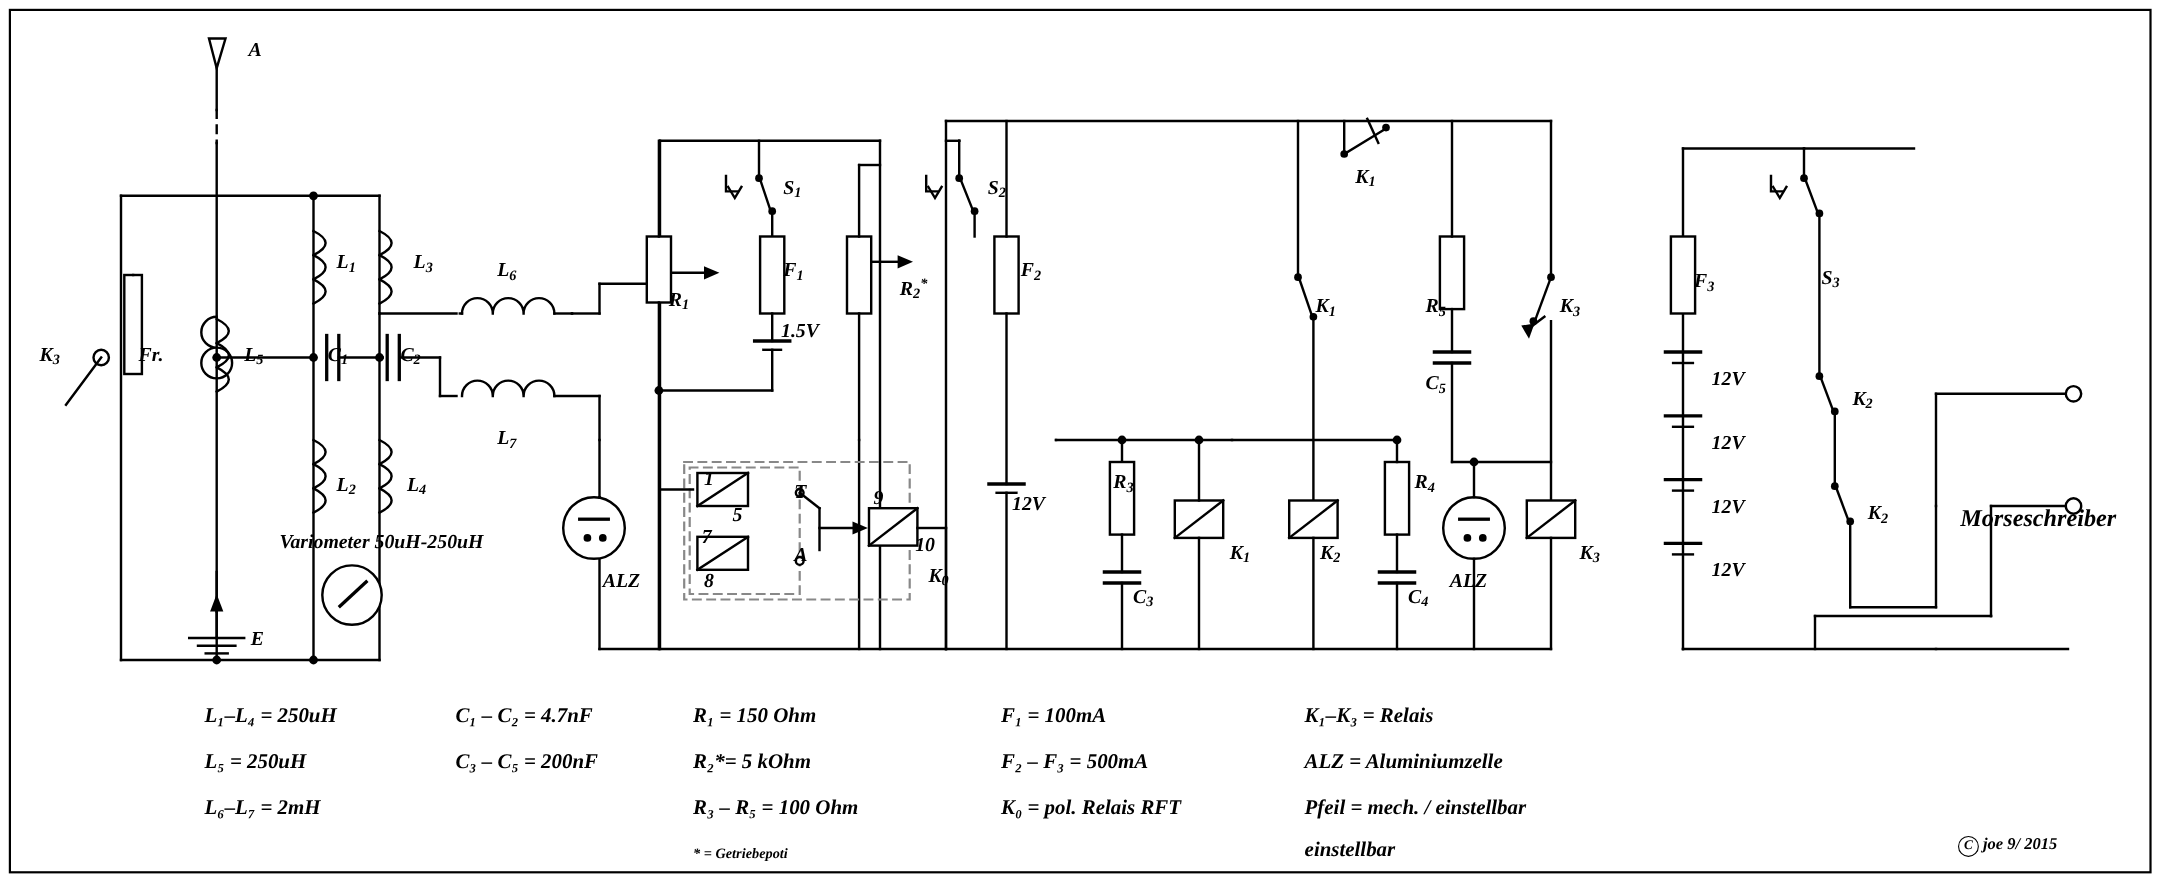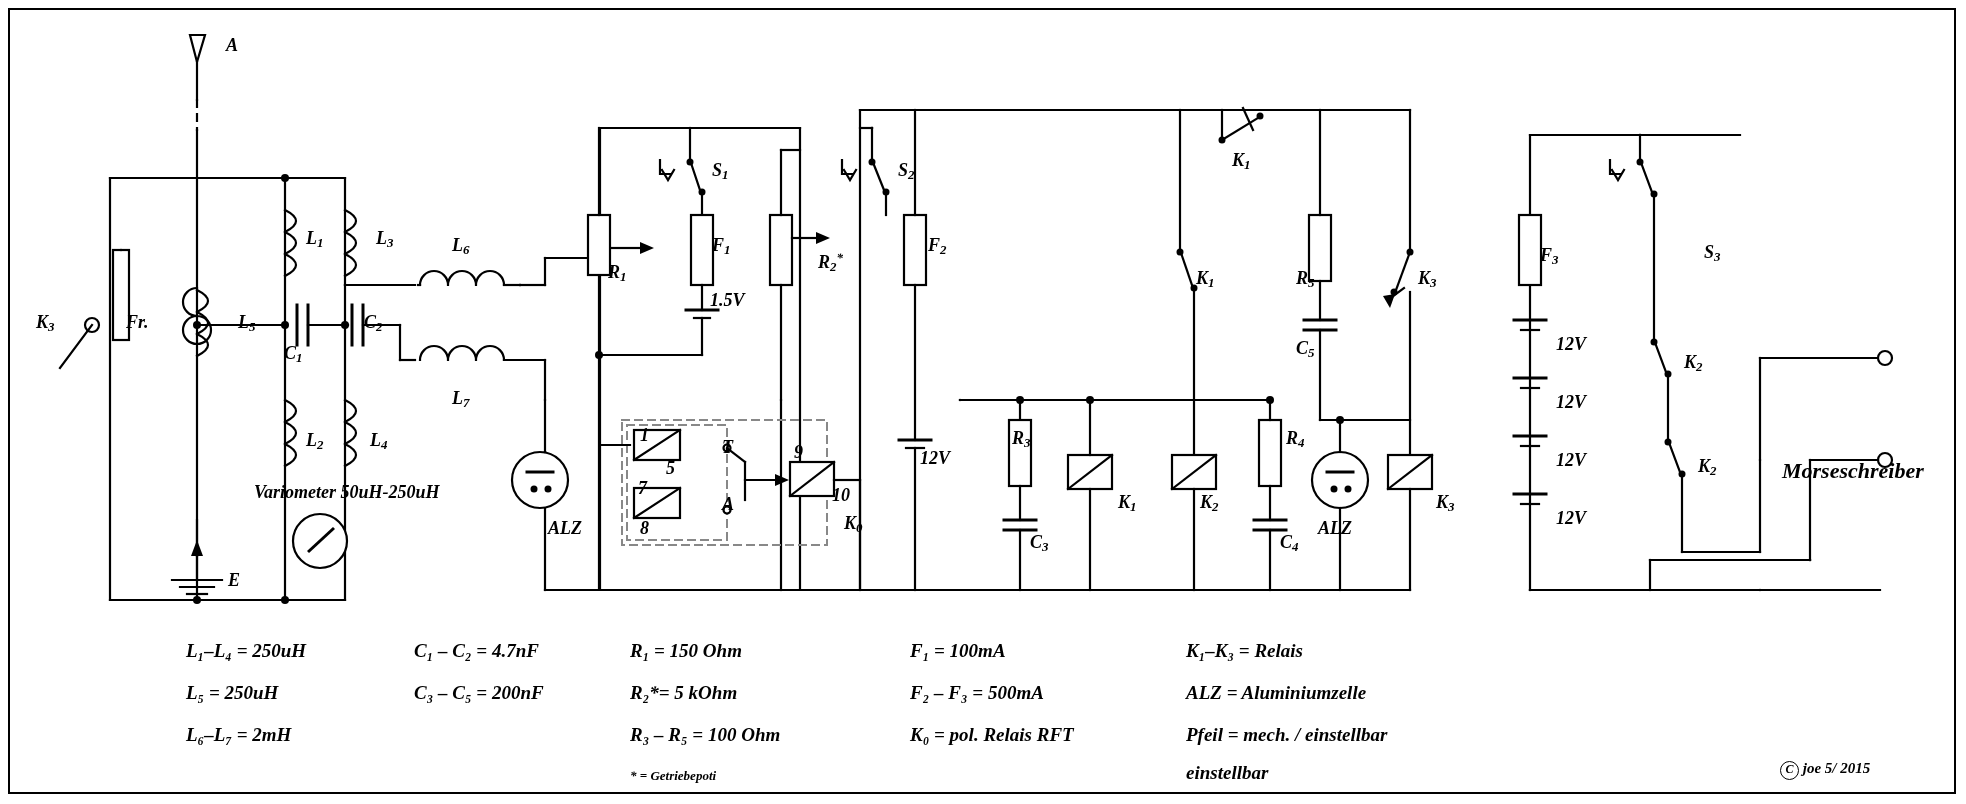--- a/index.html
+++ b/index.html
@@ -322,25 +322,25 @@
   <div class="lbl comp" style="left:226px;top:35px;">A</div>
   <div class="lbl comp" style="left:228px;top:570px;">E</div>
 
   <div class="lbl comp" style="left:36px;top:312px;">K<span class="sub">3</span></div>
   <div class="lbl comp" style="left:126px;top:312px;">Fr.</div>
 
   <div class="lbl comp" style="left:306px;top:228px;">L<span class="sub">1</span></div>
   <div class="lbl comp" style="left:306px;top:430px;">L<span class="sub">2</span></div>
   <div class="lbl comp" style="left:376px;top:228px;">L<span class="sub">3</span></div>
   <div class="lbl comp" style="left:370px;top:430px;">L<span class="sub">4</span></div>
-  <div class="lbl comp" style="left:238px;top:312px;font-family:Liberation Serif, serif;">L<span class="sub">5</span></div>
+  <div class="lbl comp" style="left:222px;top:312px;font-family:Liberation Serif, serif;">L<span class="sub">5</span></div>
   <div class="lbl comp" style="left:452px;top:235px;">L<span class="sub">6</span></div>
   <div class="lbl comp" style="left:452px;top:388px;">L<span class="sub">7</span></div>
 
-  <div class="lbl comp" style="left:284px;top:312px;margin-top:31px;">C<span class="sub">1</span></div>
+  <div class="lbl comp" style="left:298px;top:312px;">C<span class="sub">1</span></div>
   <div class="lbl comp" style="left:364px;top:312px;">C<span class="sub">2</span></div>
 
   <div class="lbl small" style="left:218px;top:482px;margin-left:36px;">Variometer 50uH-250uH</div>
 
   <div class="lbl comp" style="left:608px;top:262px;">R<span class="sub">1</span></div>
   <div class="lbl comp" style="left:712px;top:160px;">S<span class="sub">1</span></div>
   <div class="lbl comp" style="left:712px;top:235px;">F<span class="sub">1</span></div>
   <div class="lbl small" style="left:710px;top:290px;">1.5V</div>
   <div class="lbl comp" style="left:818px;top:250px;">R<span class="sub">2</span><span class="sup">*</span></div>
 
@@ -369,21 +369,21 @@
   <div class="lbl comp" style="left:1436px;top:492px;">K<span class="sub">3</span></div>
   <div class="lbl small" style="left:1318px;top:518px;">ALZ</div>
 
   <div class="lbl comp" style="left:1196px;top:268px;">K<span class="sub">1</span></div>
   <div class="lbl comp" style="left:1232px;top:150px;">K<span class="sub">1</span></div>
   <div class="lbl comp" style="left:1418px;top:268px;">K<span class="sub">3</span></div>
   <div class="lbl comp" style="left:1296px;top:268px;">R<span class="sub">5</span></div>
   <div class="lbl comp" style="left:1296px;top:338px;">C<span class="sub">5</span></div>
 
   <div class="lbl comp" style="left:1540px;top:245px;">F<span class="sub">3</span></div>
-  <div class="lbl comp" style="left:1656px;top:242px;margin-left:48px;">S<span class="sub">3</span></div>
+  <div class="lbl comp" style="left:1656px;top:242px;">S<span class="sub">3</span></div>
   <div class="lbl small" style="left:1556px;top:334px;">12V</div>
   <div class="lbl small" style="left:1556px;top:392px;">12V</div>
   <div class="lbl small" style="left:1556px;top:450px;">12V</div>
   <div class="lbl small" style="left:1556px;top:508px;">12V</div>
   <div class="lbl comp" style="left:1684px;top:352px;">K<span class="sub">2</span></div>
   <div class="lbl comp" style="left:1698px;top:456px;">K<span class="sub">2</span></div>
   <div class="lbl comp" style="left:1782px;top:458px;font-size:22px;">Morseschreiber</div>
 
   <div class="lbl legend" style="left:186px;top:640px;">L₁–L₄ = 250uH</div>
   <div class="lbl legend" style="left:186px;top:682px;">L₅ =  250uH</div>
@@ -401,15 +401,15 @@
   <div class="lbl legend" style="left:910px;top:682px;">F₂ – F₃ = 500mA</div>
   <div class="lbl legend" style="left:910px;top:724px;">K₀ = pol. Relais RFT</div>
 
   <div class="lbl legend" style="left:1186px;top:640px;">K₁–K₃ = Relais</div>
   <div class="lbl legend" style="left:1186px;top:682px;">ALZ = Aluminiumzelle</div>
   <div class="lbl legend" style="left:1186px;top:724px;">Pfeil = mech. / einstellbar</div>
   <div class="lbl legend" style="left:1186px;top:762px;">einstellbar</div>
 
   <div class="lbl copyright" style="left:1780px;top:760px;">
     <span class="cmark">C</span>
-    <span>joe 5/ 2015</span>
+    <span>joe 9/ 2015</span>
   </div>
 </div>
 
 </body></html>

